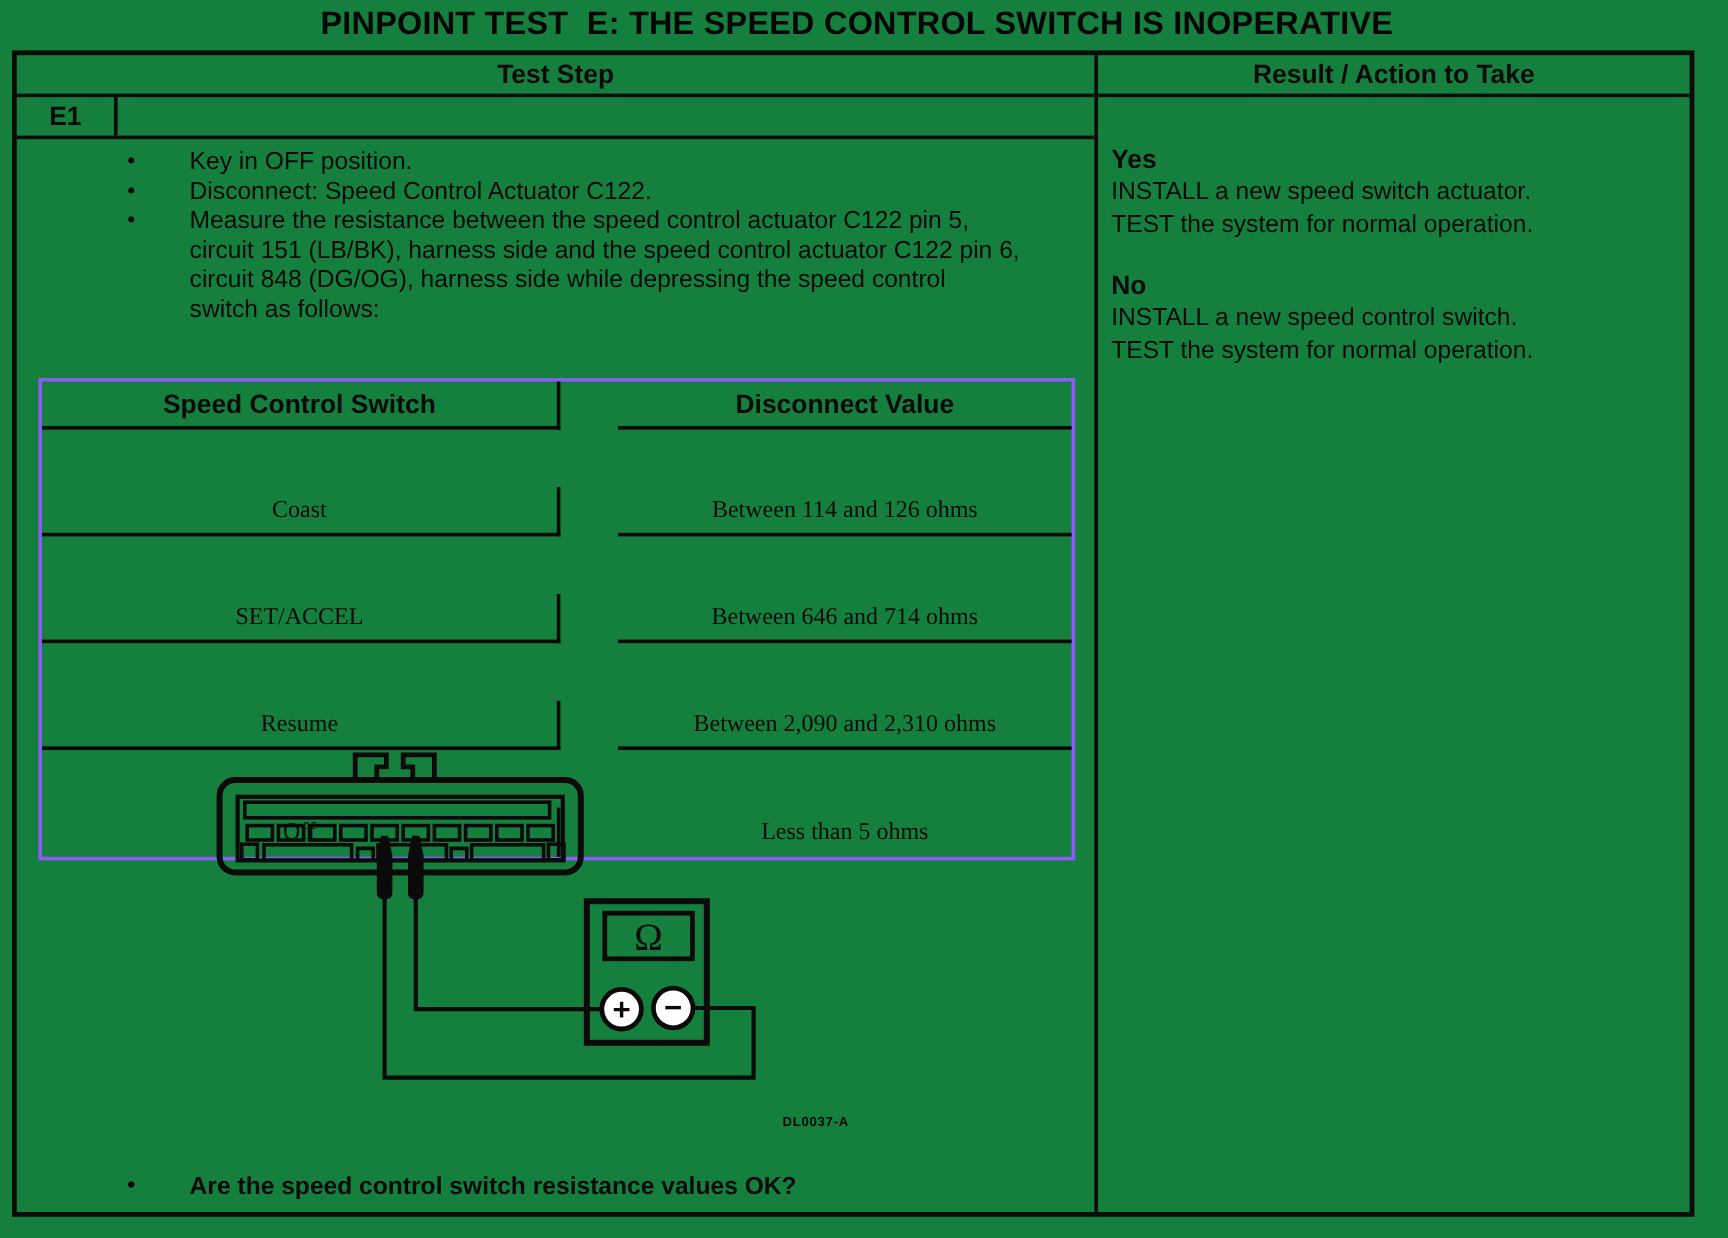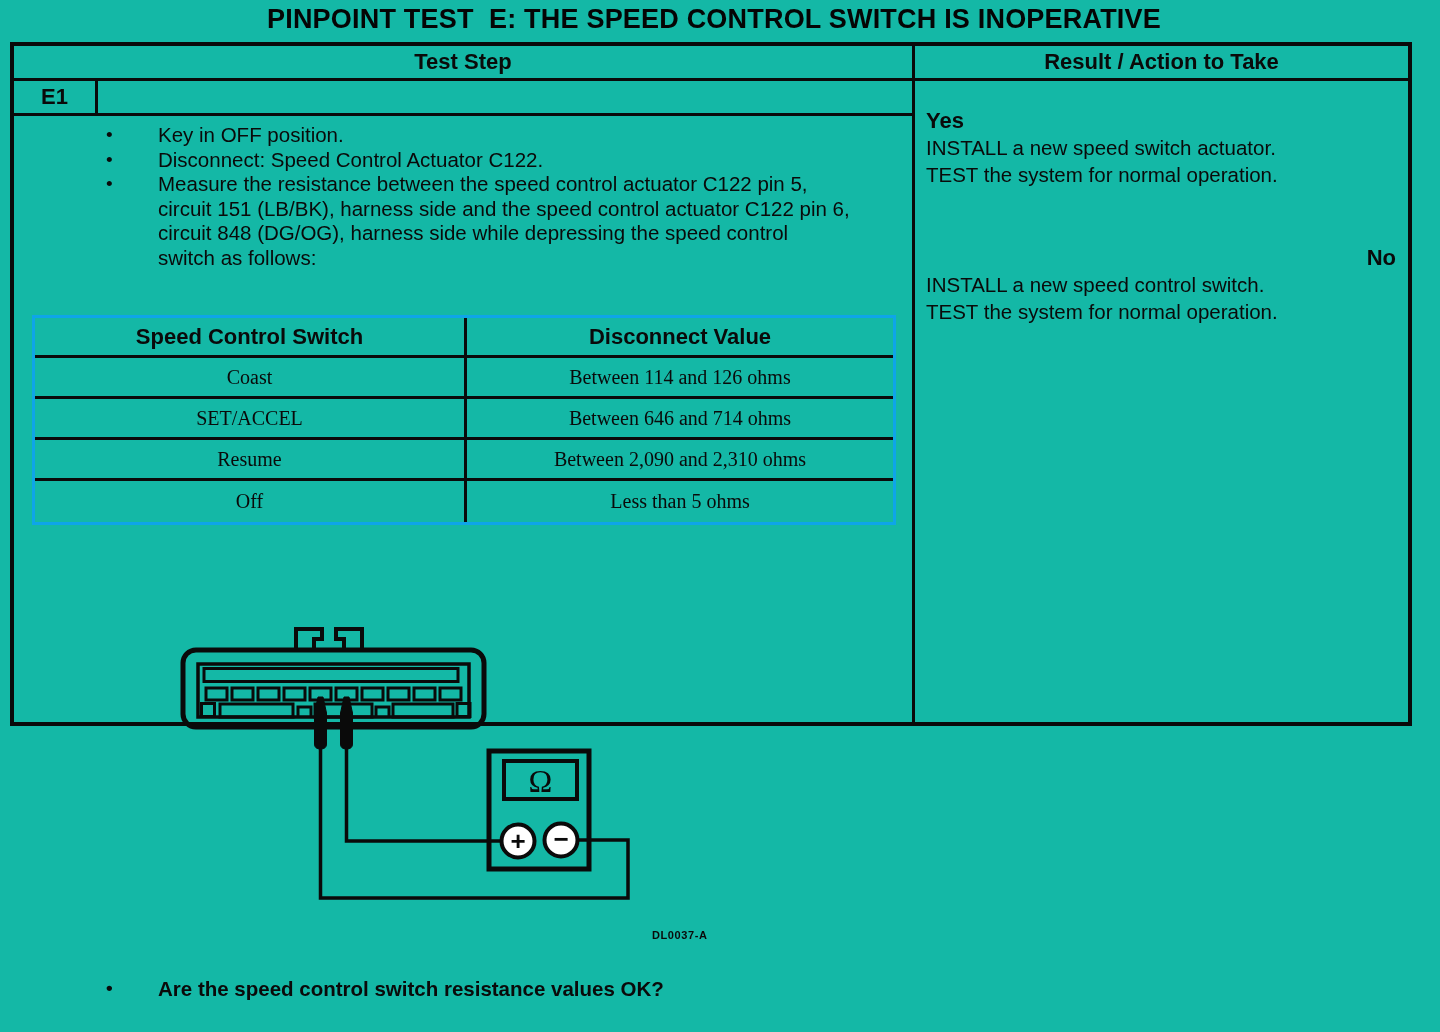--- a/index.html
+++ b/index.html
@@ -2,31 +2,31 @@
 <html><head>
 <meta charset="utf-8">
 <style>
   * { margin:0; padding:0; box-sizing:border-box; }
   html,body { background:#ffffff; }
   body {
     width:1440px; height:1032px;
     font-family:"Liberation Sans", sans-serif;
     color:#0a0a0a;
   }
-  .page { position:relative; width:1440px; height:1032px; background:#14b8a6; overflow:hidden; }
+  .page { position:relative; width:1440px; height:1032px; background:#15803d; overflow:hidden; }
 
   .doc-title {
     position:absolute; top:4px; left:0; width:1428px;
     text-align:center; font-weight:bold; font-size:27px;
     letter-spacing:0.2px; white-space:pre; color:#050505;
   }
 
   .outer {
     position:absolute; left:10px; top:42px;
-    width:1402px; height:684px;
+    width:1402px; height:972px;
     border:4px solid #0a0a0a;
     display:flex;
   }
   .col-left  { width:901px; border-right:3px solid #0a0a0a; display:flex; flex-direction:column; }
   .col-right { flex:1; display:flex; flex-direction:column; }
 
   .hdr {
     height:35px; border-bottom:3px solid #0a0a0a;
     display:flex; align-items:center; justify-content:center;
     font-weight:bold; font-size:22px;
@@ -41,42 +41,43 @@
 
   .content { position:relative; flex:1; }
 
   .bullets { position:absolute; top:7px; left:92px; width:744px; font-size:20.5px; line-height:24.5px; }
   .b-row { display:flex; }
   .b-dot { flex:0 0 40px; font-size:19px; }
   .b-txt { flex:1;margin-left:12px; }
 
   .rtable {
     position:absolute; top:199px; left:18px; width:864px;
-    border:3px solid #0ea5e9;
+    border:3px solid #8b5cf6;
     display:grid;
     grid-template-columns:432px 1fr;
     grid-template-rows:40px 41px 41px 41px 41px;
+    gap:48px;
   }
   .rt-cell {
     display:flex; align-items:center; justify-content:center;
     border-bottom:3px solid #0a0a0a;
   }
   .rt-c1 { border-right:3px solid #0a0a0a; }
   .rt-head { font-weight:bold; font-size:22px; }
   .rt-data { font-family:"Liberation Serif", serif; font-size:20px; }
   .rt-last { border-bottom:none; }
 
   .diagram { position:absolute; left:147px; top:485px; width:640px; height:360px; }
   .figcode { position:absolute; left:638px; top:813px; font-weight:bold; font-size:11px; letter-spacing:0.6px; }
 
   .question { position:absolute; top:861px; left:92px; width:760px; display:flex; font-weight:bold; font-size:20.5px; }
 
-  .result { padding:26px 12px 0 11px; font-size:20.5px; line-height:27px; }
+  .result { padding:38px 12px 0 11px; font-size:20.5px; line-height:27px; }
   .res-label { font-weight:bold; font-size:22px; }
-  .res-gap { margin-top:56px;text-align:right; }
+  .res-gap { margin-top:24px; }
 </style>
 </head>
 <body>
 
 <div class="page">
 
   <div class="doc-title">PINPOINT TEST  E: THE SPEED CONTROL SWITCH IS INOPERATIVE</div>
 
   <div class="outer">
 

